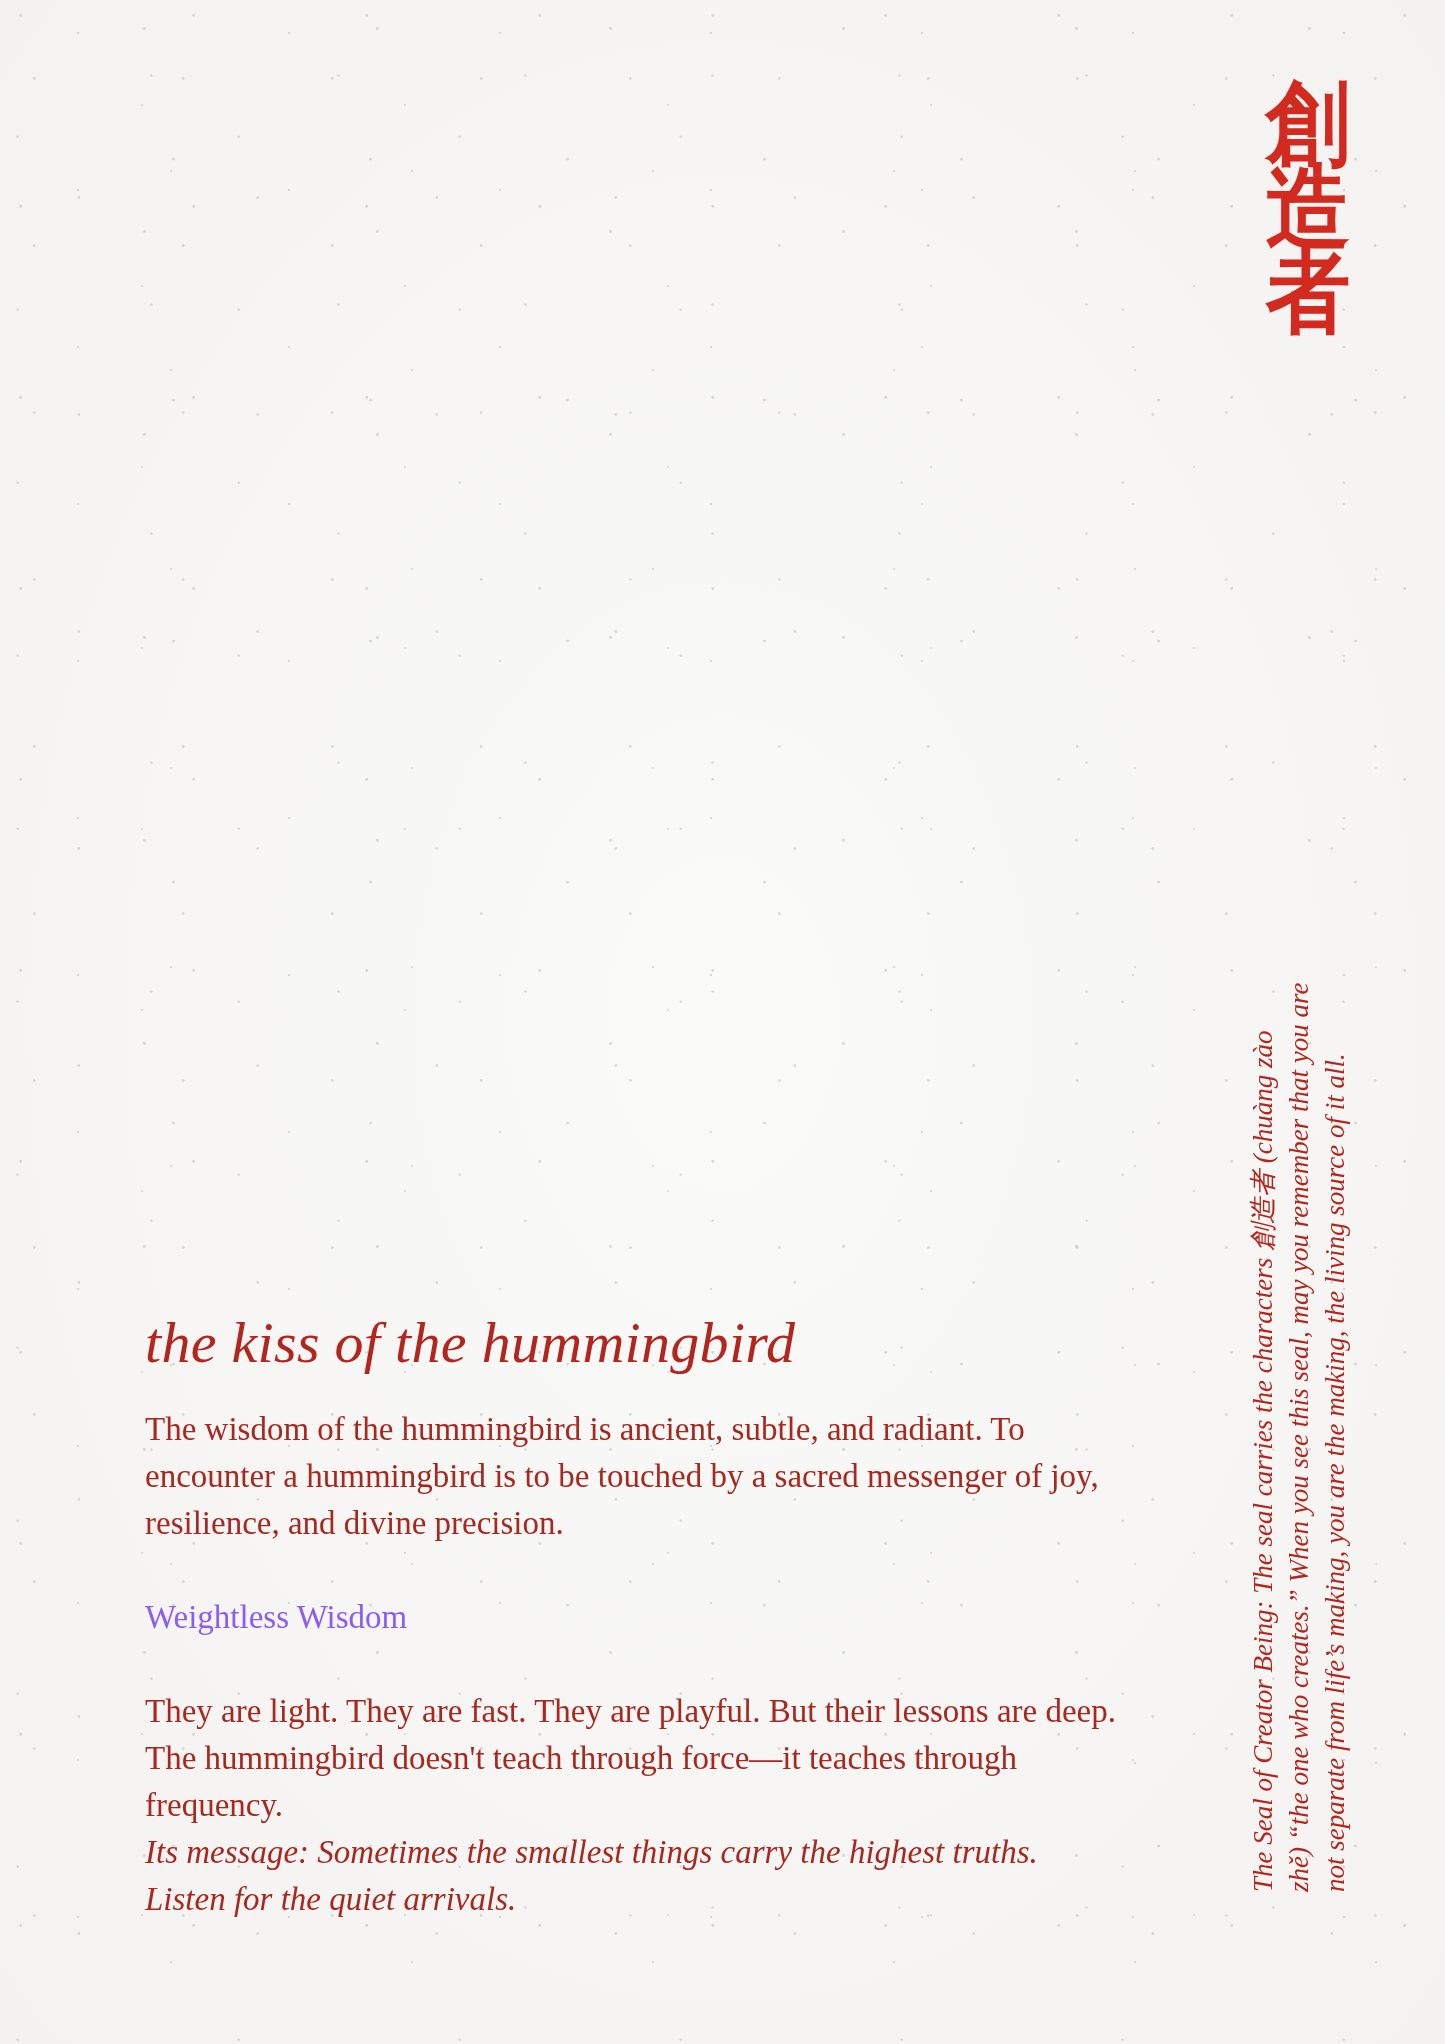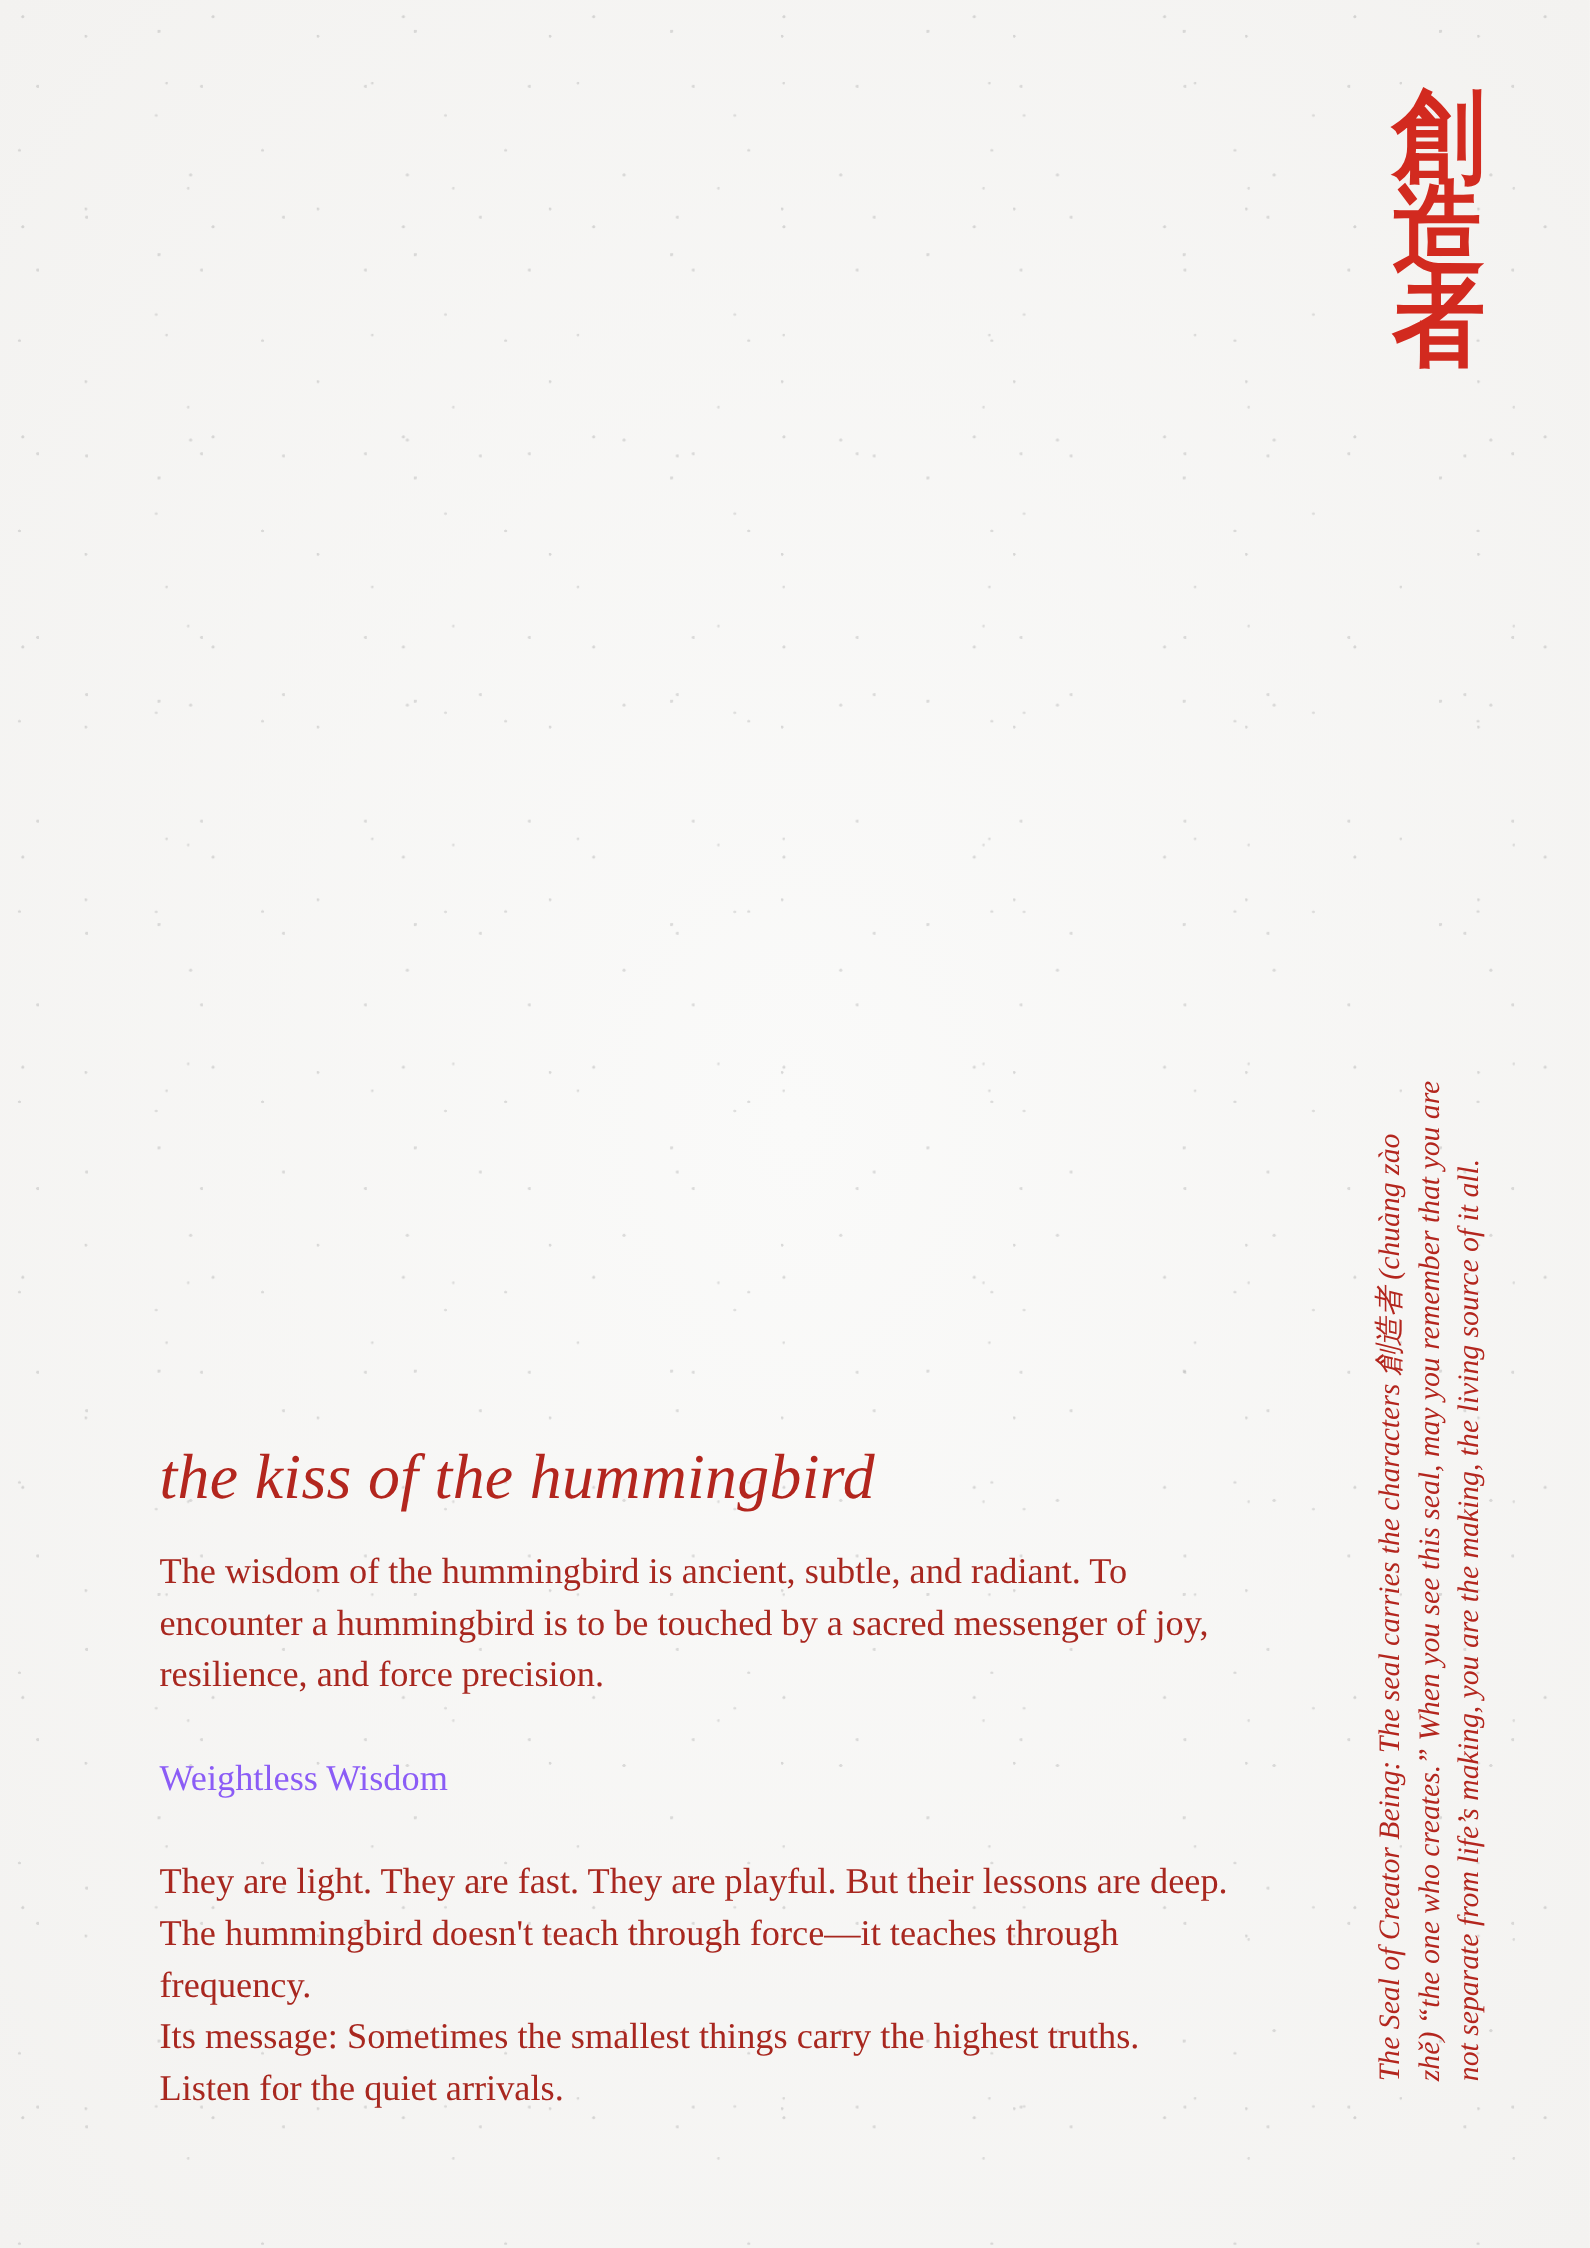--- a/index.html
+++ b/index.html
@@ -69,20 +69,21 @@
     }
     .para {
       font-size: 33px;
       line-height: 47px;
       color: #a8271f;
       margin: 0;
       white-space: pre-line;
     }
     .para + .para {
       margin-top: 47px;
+      font-style: italic;
     }
     .subhead {
       font-size: 33px;
       line-height: 47px;
       color: #8b5cf6;
       margin: 47px 0 47px 0;
     }
 
     .side-note {
       position: absolute;
@@ -107,21 +108,21 @@
 <body>
 
 <div class="seal">
   <span>創</span>
   <span>造</span>
   <span>者</span>
 </div>
 
 <div class="content">
   <h1 class="title">the kiss of the hummingbird</h1>
-  <p class="para">The wisdom of the hummingbird is ancient, subtle, and radiant. To encounter a hummingbird is to be touched by a sacred messenger of joy, resilience, and force precision.</p>
+  <p class="para">The wisdom of the hummingbird is ancient, subtle, and radiant. To encounter a hummingbird is to be touched by a sacred messenger of joy, resilience, and divine precision.</p>
   <p class="subhead">Weightless Wisdom</p>
   <p class="para">They are light. They are fast. They are playful. But their lessons are deep. The hummingbird doesn't teach through force—it teaches through frequency.</p>
   <p class="para" style="margin-top:0">Its message: Sometimes the smallest things carry the highest truths. Listen for the quiet arrivals.</p>
 </div>
 
 <div class="side-note">
   <span class="line">The Seal of Creator Being: The seal carries the characters 創造者 (chuàng zào</span>
   <span class="line">zhě) “the one who creates.” When you see this seal, may you remember that you are</span>
   <span class="line">not separate from life’s making, you are the making, the living source of it all.</span>
 </div>

